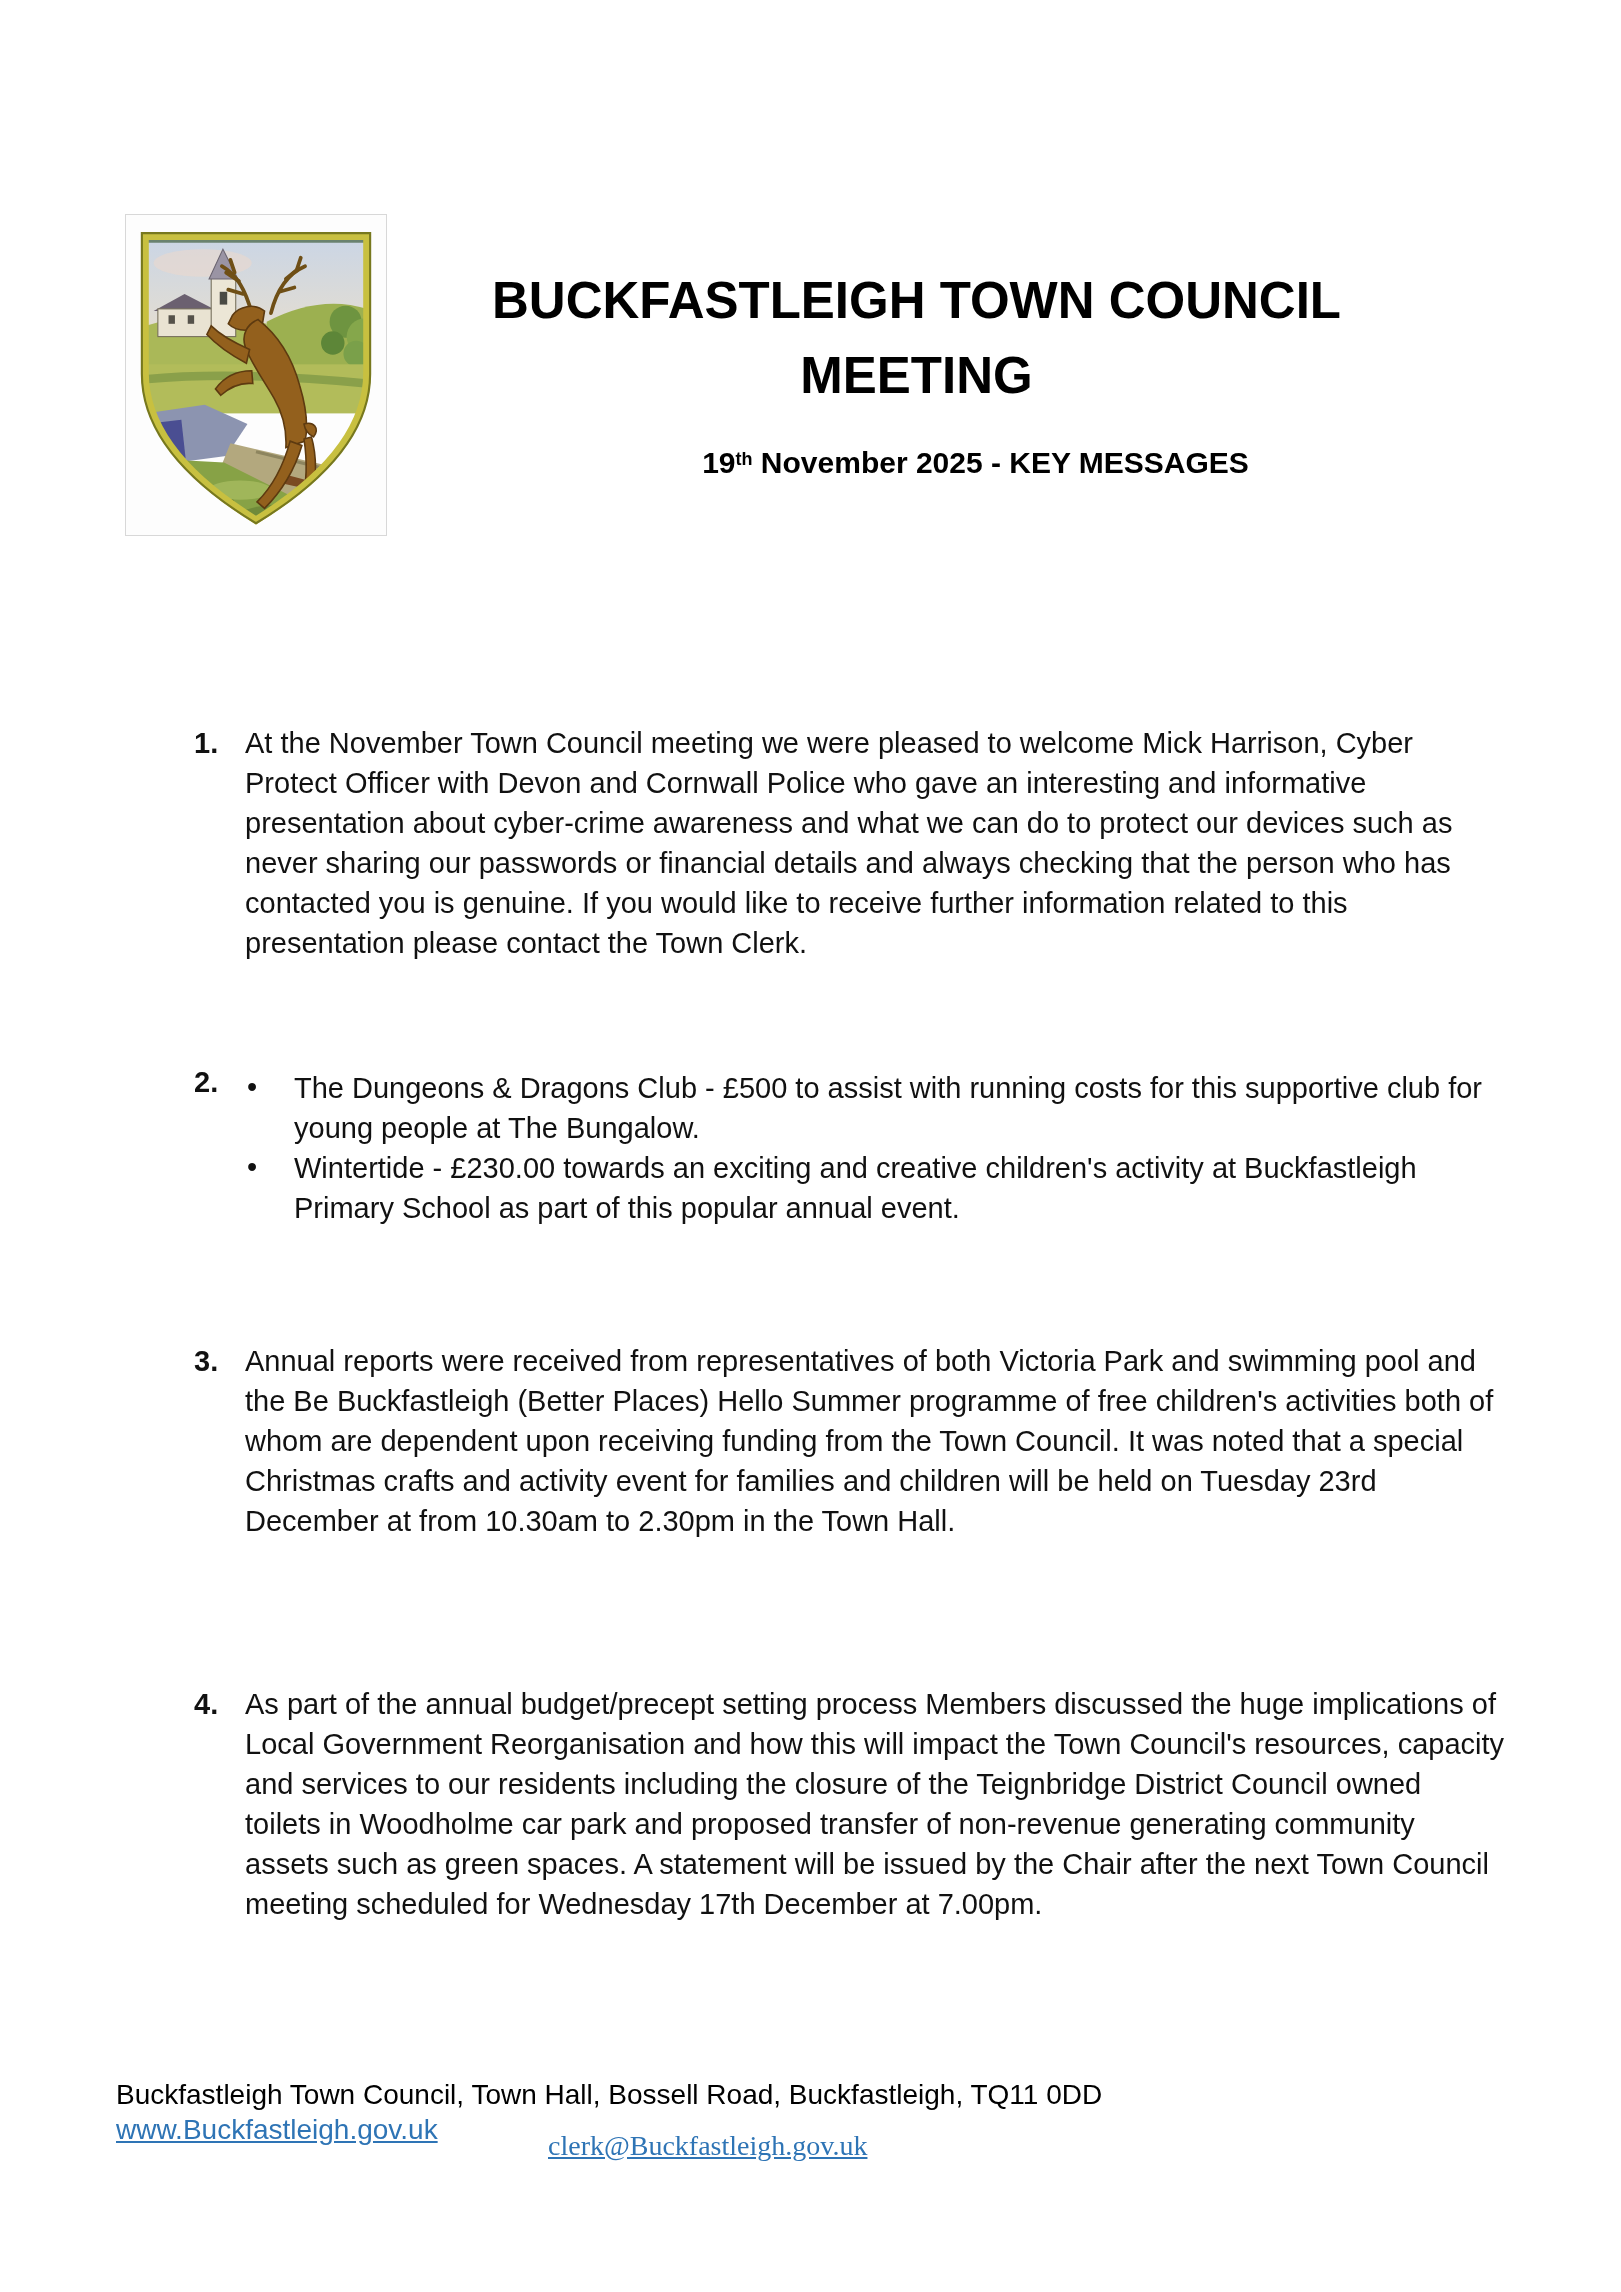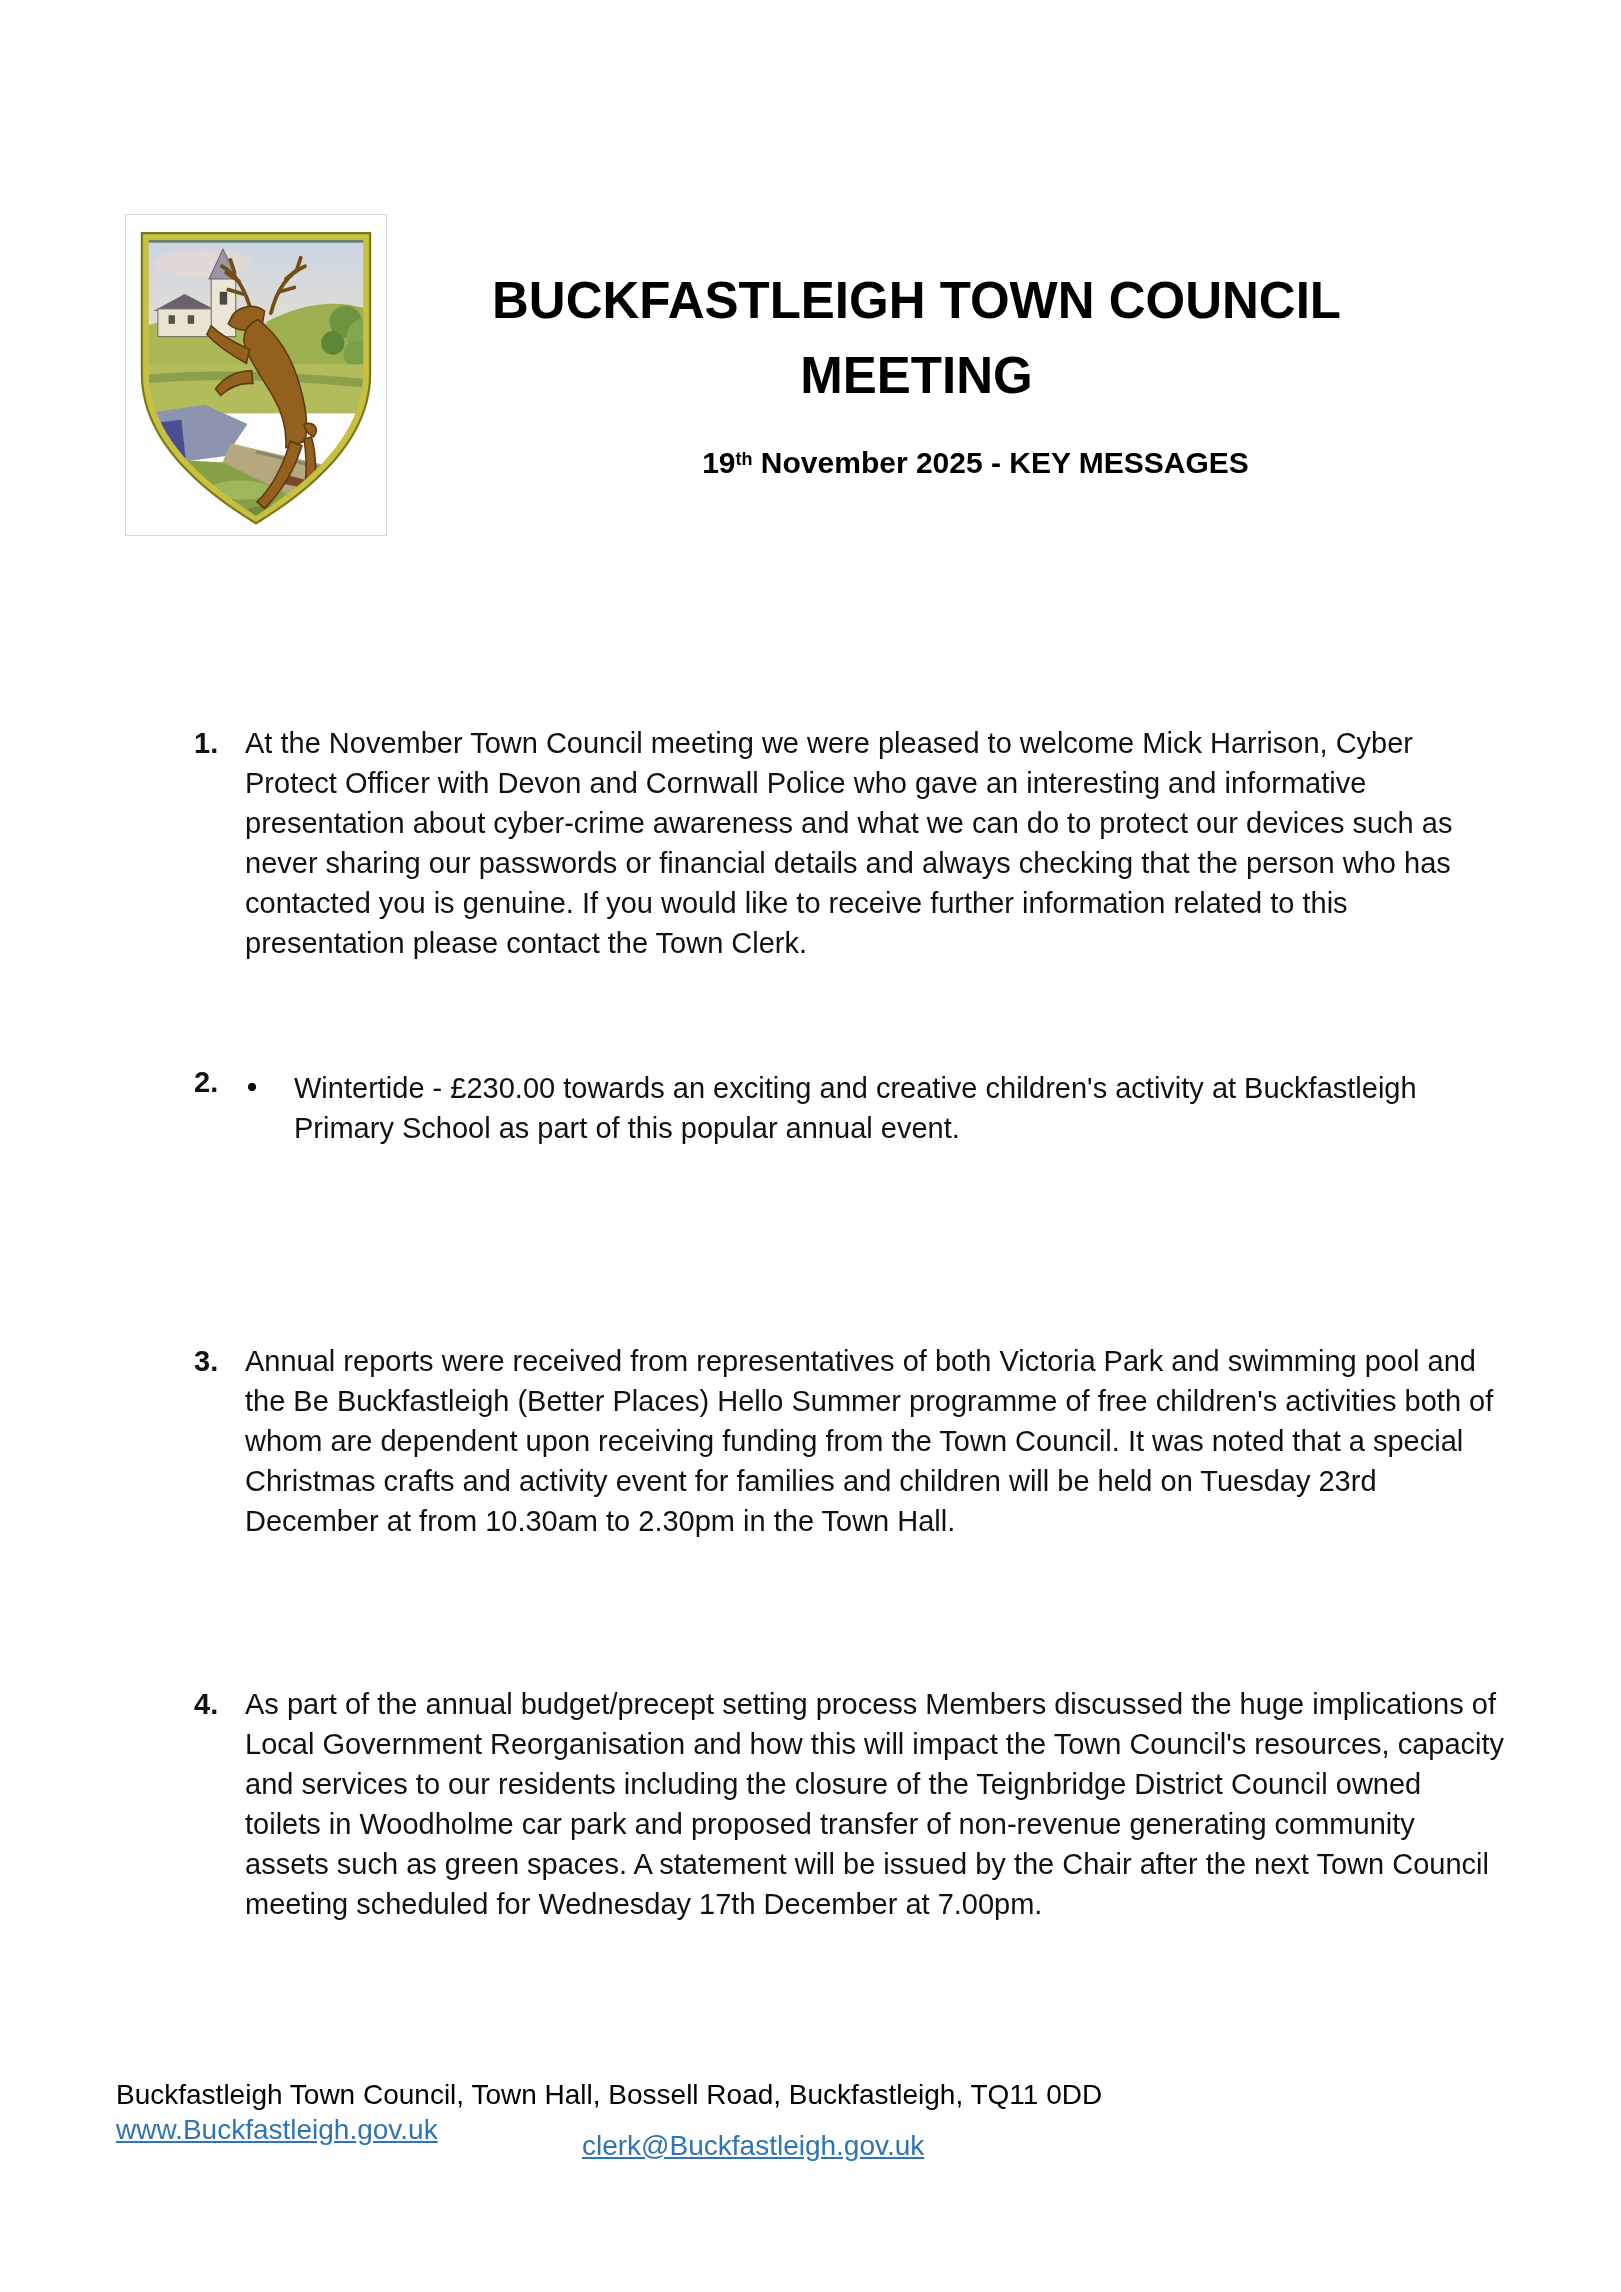--- a/index.html
+++ b/index.html
@@ -37,21 +37,21 @@
   .bullets li { position:relative; padding-left:49px; }
   .bullets .bullet { position:absolute; left:2px; top:-1px; font-size:29px; }
 
   
   .footer-address {
     position:absolute; left:116px; top:2076px; width:1372px;
     font-size:28px; line-height:37px; color:#000;
   }
   .footer-links { position:absolute; left:116px; top:2114px; width:1372px; font-size:28px; }
   .footer-links a { color:var(--link-color); text-decoration:underline; cursor:pointer;margin-top:16px; }
-  .footer-links .email { position:absolute; left:466px; top:0; }
+  .footer-links .email { position:absolute; left:432px; top:0;font-family:Liberation Serif, serif; }
 </style>
 </head>
 <body>
 
 <div class="page">
 
   <div class="crest-frame">
     <svg viewBox="0 0 240 300" aria-hidden="true">
       <defs>
         <linearGradient id="sky" x1="0" y1="0" x2="0" y2="1">
@@ -140,20 +140,21 @@
     <span class="num">1.</span>
     <div class="body">At the November Town Council meeting we were pleased to welcome Mick Harrison, Cyber Protect Officer with Devon and Cornwall Police who gave an interesting and informative presentation about cyber-crime awareness and what we can do to protect our devices such as never sharing our passwords or financial details and always checking that the person who has contacted you is genuine. If you would like to receive further information related to this presentation please contact the Town Clerk.</div>
   </div>
 
   <div class="item" style="top:1062px;">
     <span class="num">2.</span>
     <div class="body">
       <ul class="bullets">
         <li>
           <span class="bullet">•</span>
+          <span>The Dungeons &amp; Dragons Club - £500 to assist with running costs for this supportive club for young people at The Bungalow.</span>
         </li>
         <li>
           <span class="bullet">•</span>
           <span>Wintertide - £230.00 towards an exciting and creative children's activity at Buckfastleigh Primary School as part of this popular annual event.</span>
         </li>
       </ul>
     </div>
   </div>
 
   <div class="item" style="top:1341px;">

